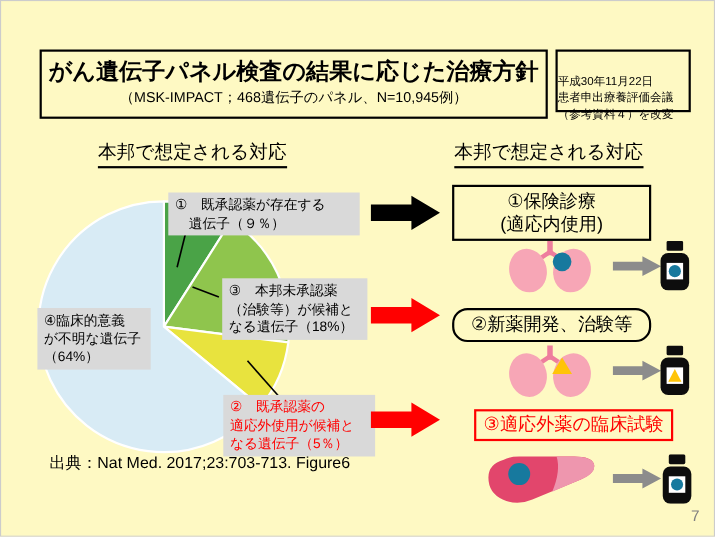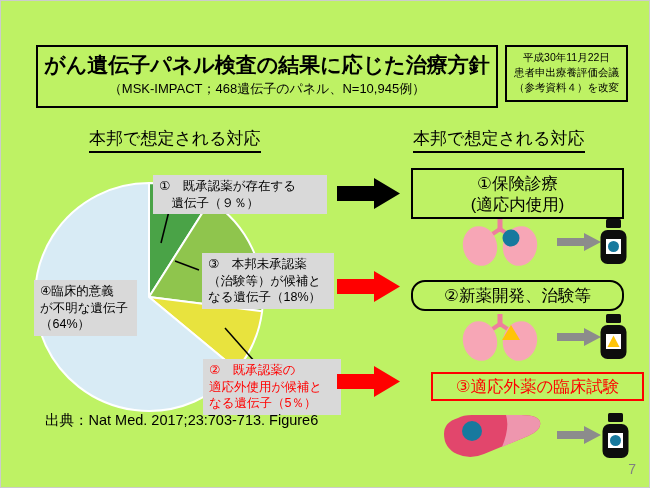--- a/index.html
+++ b/index.html
@@ -1,39 +1,39 @@
 <!DOCTYPE html>
 <html><head>
 <meta charset="utf-8">
 <style>
   html,body{margin:0;padding:0;background:#fff;}
-  .slide{position:relative;width:650px;height:488px;background:#bef264;
+  .slide{position:relative;width:650px;height:488px;background:#fef9c3;
          font-family:"Liberation Sans","DejaVu Sans",sans-serif;overflow:hidden;
          border:1px solid #cccccc;box-sizing:border-box;color:#000;}
   .title-box{position:absolute;left:35px;top:44px;width:462px;height:63px;
              border:2px solid #000;box-sizing:border-box;text-align:center;}
   .title-l1{font-size:21px;font-weight:bold;margin-top:4px;white-space:nowrap;}
   .title-l2{font-size:13px;margin-top:1px;white-space:nowrap;}
   .ref-box{position:absolute;left:504px;top:44px;width:123px;height:57px;
            border:2px solid #000;box-sizing:border-box;font-size:10.5px;
-           text-align:center;white-space:pre-line;line-height:1.45;padding-top:3px;}
+           white-space:pre-line;line-height:1.45;padding-top:20px;}
   .hdr{position:absolute;top:126px;font-size:17px;border-bottom:2px solid #000;
        padding-bottom:1px;white-space:nowrap;}
   #hdr-left{left:88px;}
   #hdr-right{left:390px;margin-left:22px;}
   #pie-layer{position:absolute;left:0;top:0;}
   .plabel{position:absolute;background:#d9d9d9;font-size:12.5px;line-height:1.32;
           white-space:pre-line;padding:3px 6px;box-sizing:border-box;}
   #plabel-1{left:152px;top:174px;width:174px;}
   #plabel-3{left:201px;top:252px;width:132px;}
   #plabel-4{left:33px;top:279px;width:103px;}
   #plabel-2{left:202px;top:358px;width:138px;color:#ff0000;}
   .flow-arrow{position:absolute;left:336px;width:63px;height:33px;}
   #farrow-1{top:176px;} #farrow-2{top:269px;} #farrow-3{top:364px;}
-  .rbox{position:absolute;left:410px;width:213px;border:2px solid #000;
+  .rbox{position:absolute;left:410px;width:181px;border:2px solid #000;
         box-sizing:border-box;text-align:center;font-size:16.5px;
         white-space:pre-line;line-height:1.3;}
   #rbox-1{top:167px;height:51px;padding-top:3px;}
   #rbox-2{top:279px;height:31px;padding-top:3px;border-radius:14px;}
   #rbox-3{top:371px;height:29px;padding-top:2px;border-color:#ff0000;color:#ff0000;margin-left:20px;}
   .icon{position:absolute;}
   .source{position:absolute;left:44px;top:410px;font-size:14.5px;}
   .page-num{position:absolute;right:13px;bottom:10px;font-size:14px;color:#808080;}
 </style>
 </head>

